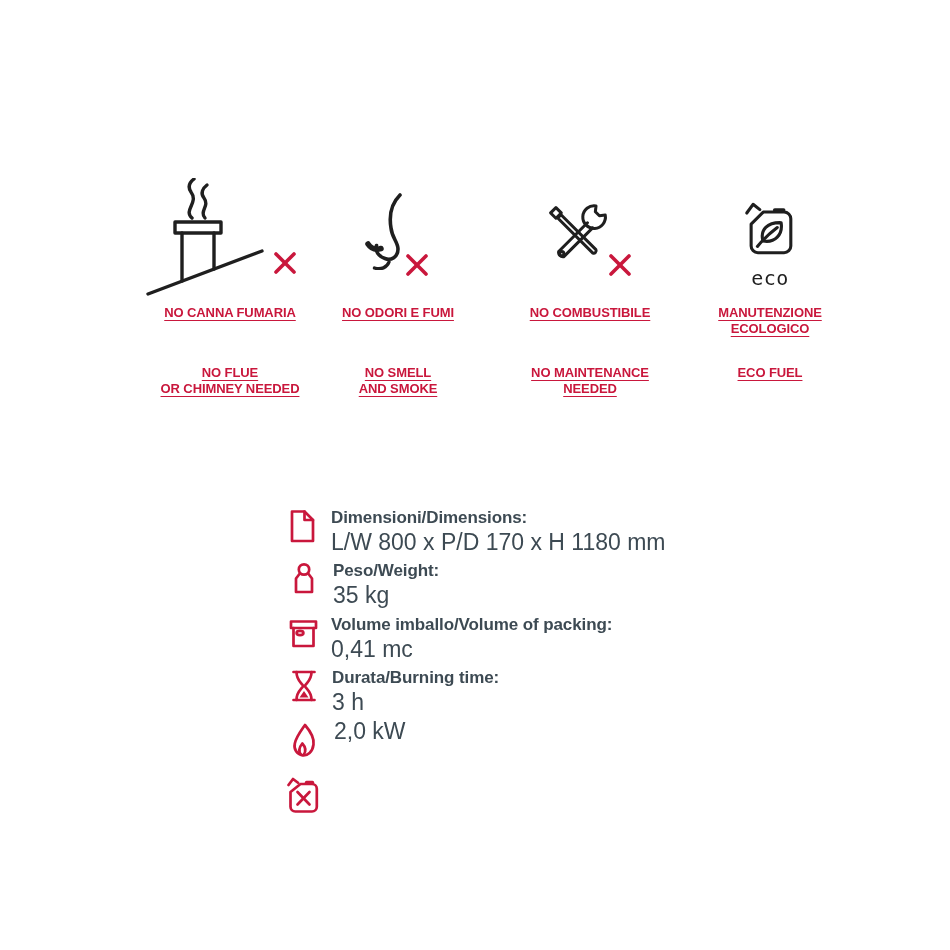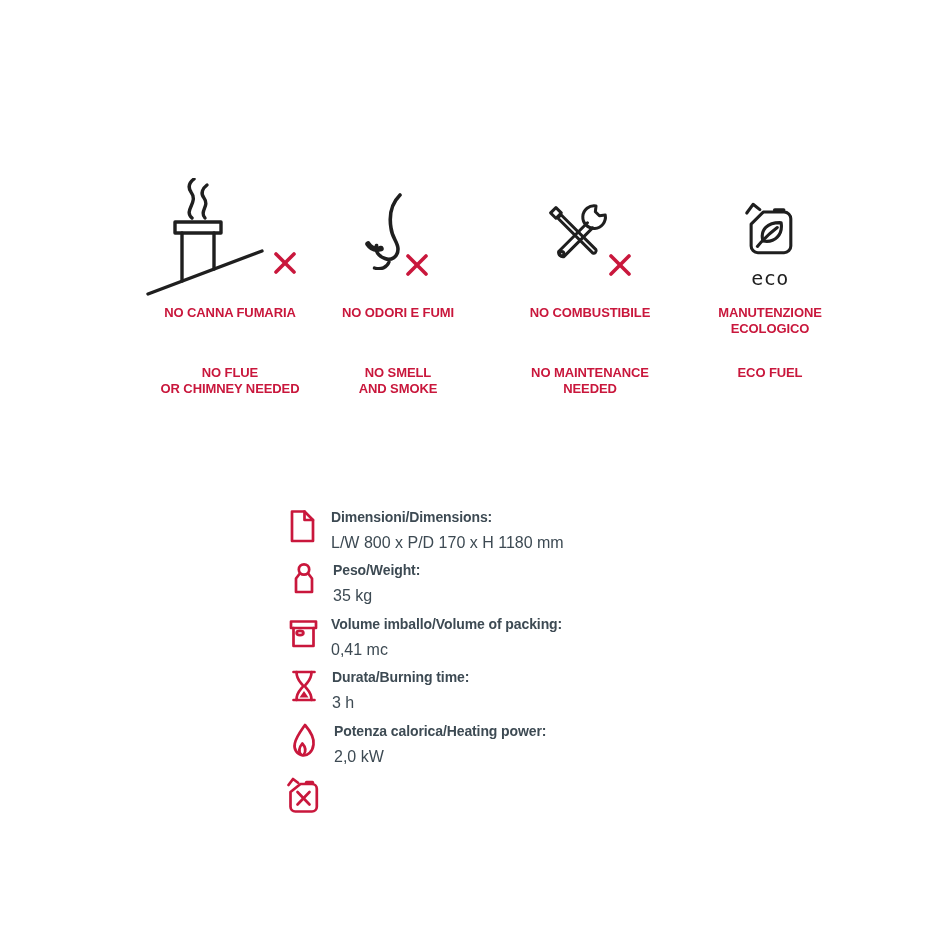--- a/index.html
+++ b/index.html
@@ -14,36 +14,36 @@
   .feature-col{position:absolute;top:170px;width:180px;text-align:center;}
   .icon-box{position:relative;height:132px;}
   .icon-abs{position:absolute;}
   .cross{position:absolute;width:24px;height:24px;}
   .label-it,.label-en{
     color:var(--red);font-weight:bold;font-size:13px;line-height:16px;
     letter-spacing:-0.1px;
   }
   .label-it{margin-top:3px;min-height:33px;}
   .label-en{margin-top:27px;}
-  .u{display:block;text-decoration-thickness:1.3px;text-underline-offset:2.5px;}
+  .u{display:block;text-decoration:underline;text-decoration-thickness:1.3px;text-underline-offset:2.5px;}
   .eco-word{
     font-family:"DejaVu Sans Mono",monospace;font-size:20px;color:var(--ink);
     line-height:24px;margin-top:4px;letter-spacing:0.5px;
   }
   svg.ink *{stroke:var(--ink);fill:none;stroke-linecap:round;stroke-linejoin:round;}
   svg.redline *{stroke:var(--red);fill:none;stroke-linecap:round;stroke-linejoin:round;}
   svg .fillred{fill:var(--red);stroke:none;}
 
   
   .specs{position:absolute;left:287px;top:504px;width:480px;}
   .spec-row{display:flex;height:53.4px;}
   .spec-icon{width:33px;margin-right:11px;padding-top:5px;flex:0 0 auto;}
   .spec-text{padding-top:1px;}
-  .spec-label{color:var(--text);font-weight:bold;font-size:14px;line-height:25px;letter-spacing:-0.1px;}
-  .spec-value{color:var(--text);font-size:16px;line-height:25px;}
+  .spec-label{color:var(--text);font-weight:bold;font-size:17px;line-height:25px;letter-spacing:-0.1px;}
+  .spec-value{color:var(--text);font-size:23px;line-height:25px;}
 </style>
 </head>
 <body style="--red: #C9173C; --ink: #1F1F1F; --text: #3D4A53;">
 
 <div class="canvas">
 
   <div class="feature-col" style="left:140px;">
     <div class="icon-box">
       <svg class="ink icon-abs" style="left:2px;top:8px;" width="150" height="122" viewBox="0 0 150 122">
         <g stroke-width="3.4">
@@ -216,21 +216,20 @@
     <div class="spec-row">
       <div class="spec-icon" style="padding-left:3px;">
         <svg class="redline" width="27" height="35" viewBox="0 0 27 35">
           <g stroke-width="2.7">
             <path d="M15,2 C21,9 24.5,15 23.5,21.5 C22.6,29 17.5,33 12.5,32.3 C7,31.5 3.5,26.5 4.8,20.5 C6.2,14 10.5,8.5 15,2 Z"></path>
             <path d="M11,31.5 C8.5,28.5 9,24.5 12.3,20.5 C15.5,24 16.2,28 13.8,31.5"></path>
           </g>
         </svg>
       </div>
       <div class="spec-text">
-        <div class="spec-label">Potenza calorica/Heating power:</div>
         <div class="spec-value">2,0 kW</div>
       </div>
     </div>
 
     <div class="spec-row">
       <div class="spec-icon">
         <svg class="redline" width="32" height="37" viewBox="0 0 32 37">
           <g stroke-width="2.7">
             <path d="M13.5,8 H25 A4.8,4.8 0 0 1 29.8,12.8 V30.7 A4.8,4.8 0 0 1 25,35.5 H8.3 A4.8,4.8 0 0 1 3.5,30.7 V16 Z"></path>
             <path d="M1.5,9 L6,3 L11,6.8"></path>

